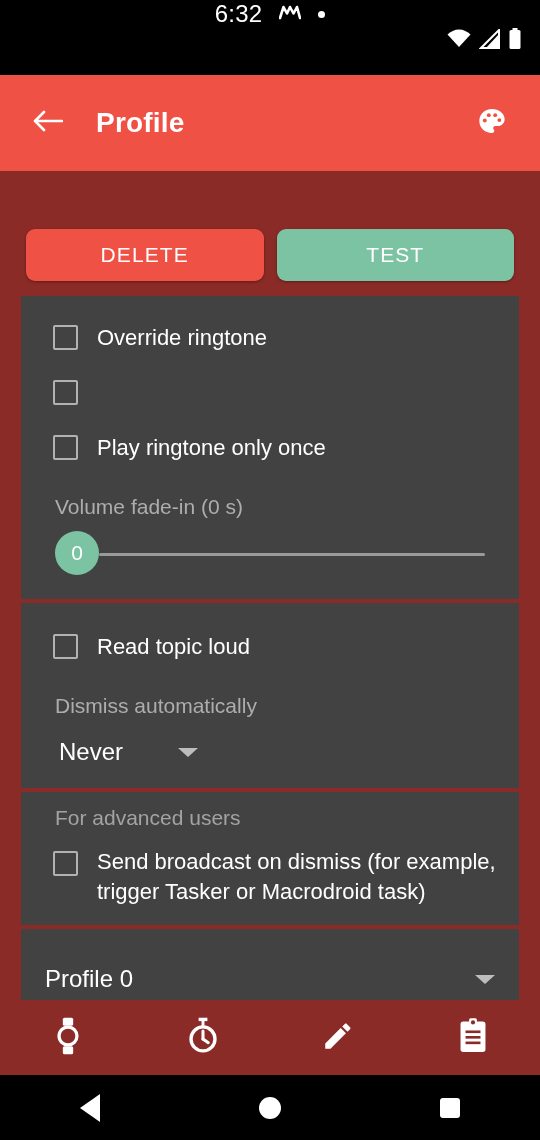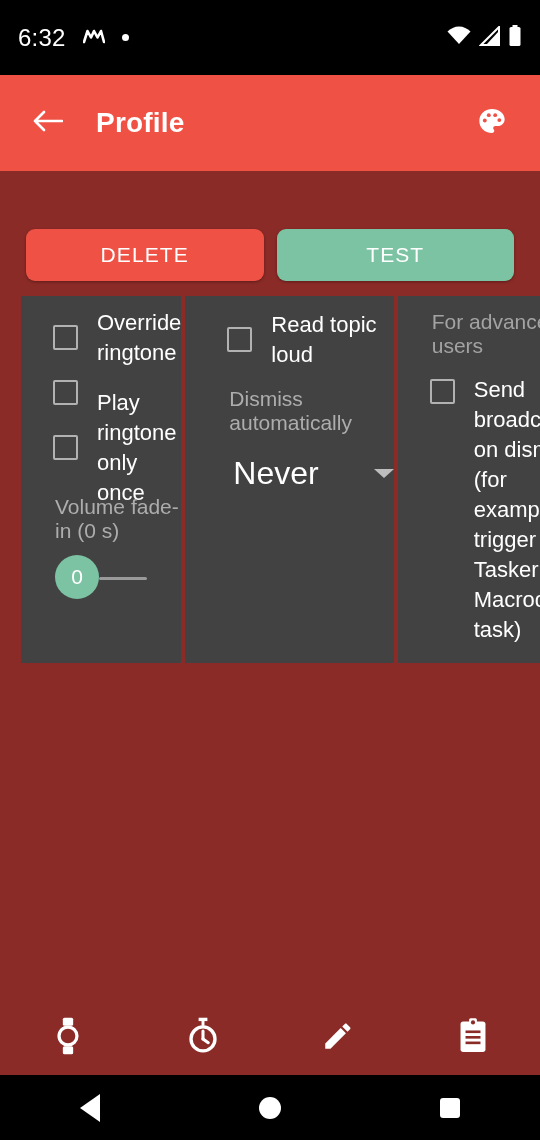--- a/index.html
+++ b/index.html
@@ -20,20 +20,21 @@
   }
 
   
   .status-bar {
     height: 75px;
     background: #000000;
     display: flex;
     align-items: center;
     padding: 0 18px;
     box-sizing: border-box;
+    flex-direction: column;
   }
   .status-left {
     display: flex;
     align-items: center;
     gap: 17px;
   }
   .status-time {
     color: #ffffff;
     font-size: 24px;
     letter-spacing: 0.2px;
@@ -109,21 +110,21 @@
     letter-spacing: 1.1px;
     cursor: pointer;
     box-shadow: 0 1px 3px rgba(0,0,0,0.35);
   }
   .btn-delete { background: #EF5145; }
   .btn-test   { background: #7CC3A3; }
 
   .cards {
     margin: 15px 21px 0 21px;
     display: flex;
-    flex-direction: row;
+    flex-direction: column;
     gap: 4px;
   }
   .card {
     background: #424242;
     box-sizing: border-box;
   }
 
   
   .cb-row {
     display: flex;
@@ -182,21 +183,21 @@
     cursor: pointer;
   }
 
   .dropdown {
     display: flex;
     align-items: center;
     cursor: pointer;
   }
   .dropdown-value {
     color: #ffffff;
-    font-size: 32px;
+    font-size: 24px;
   }
   .caret {
     width: 0; height: 0;
     border-left: 10px solid transparent;
     border-right: 10px solid transparent;
     border-top: 9px solid #BDBDBD;
   }
 
   
   .bottom-nav {
@@ -336,21 +337,21 @@
         <div style="padding:20px 0 12px 34px;">
           <span class="section-label">Volume fade-in (0 s)</span>
         </div>
 
         <div class="slider-wrap">
           <div class="slider-track"></div>
           <div class="slider-thumb">0</div>
         </div>
       </div>
 
-      <div class="card" style="padding:16px 0 22px 10px;">
+      <div class="card" style="padding:16px 0 22px 0;">
 
         <div class="cb-row single">
           <span class="checkbox"></span>
           <span class="cb-label">Read topic loud</span>
         </div>
 
         <div style="padding:20px 0 0 34px;">
           <span class="section-label">Dismiss automatically</span>
         </div>
 

